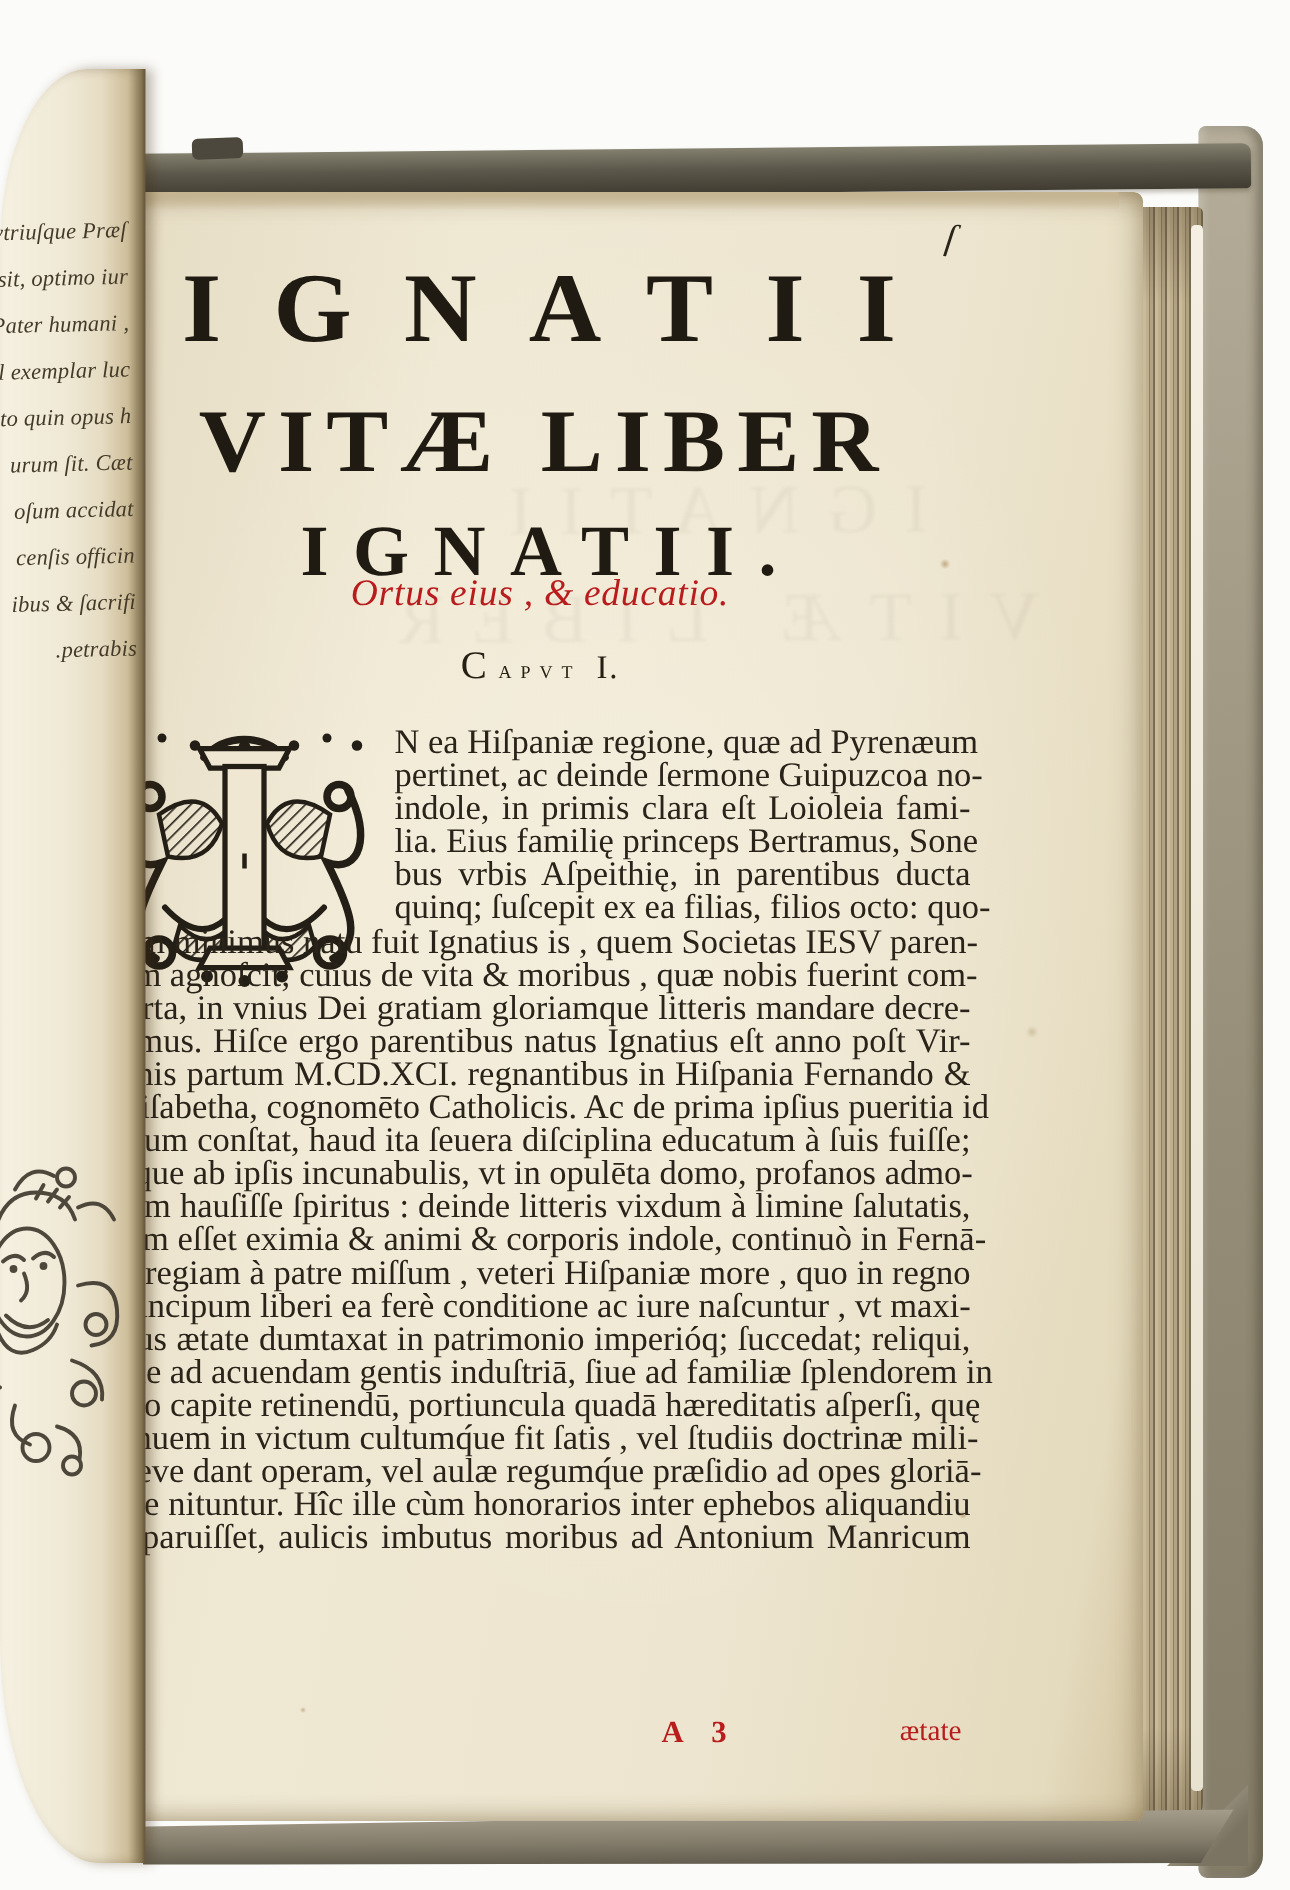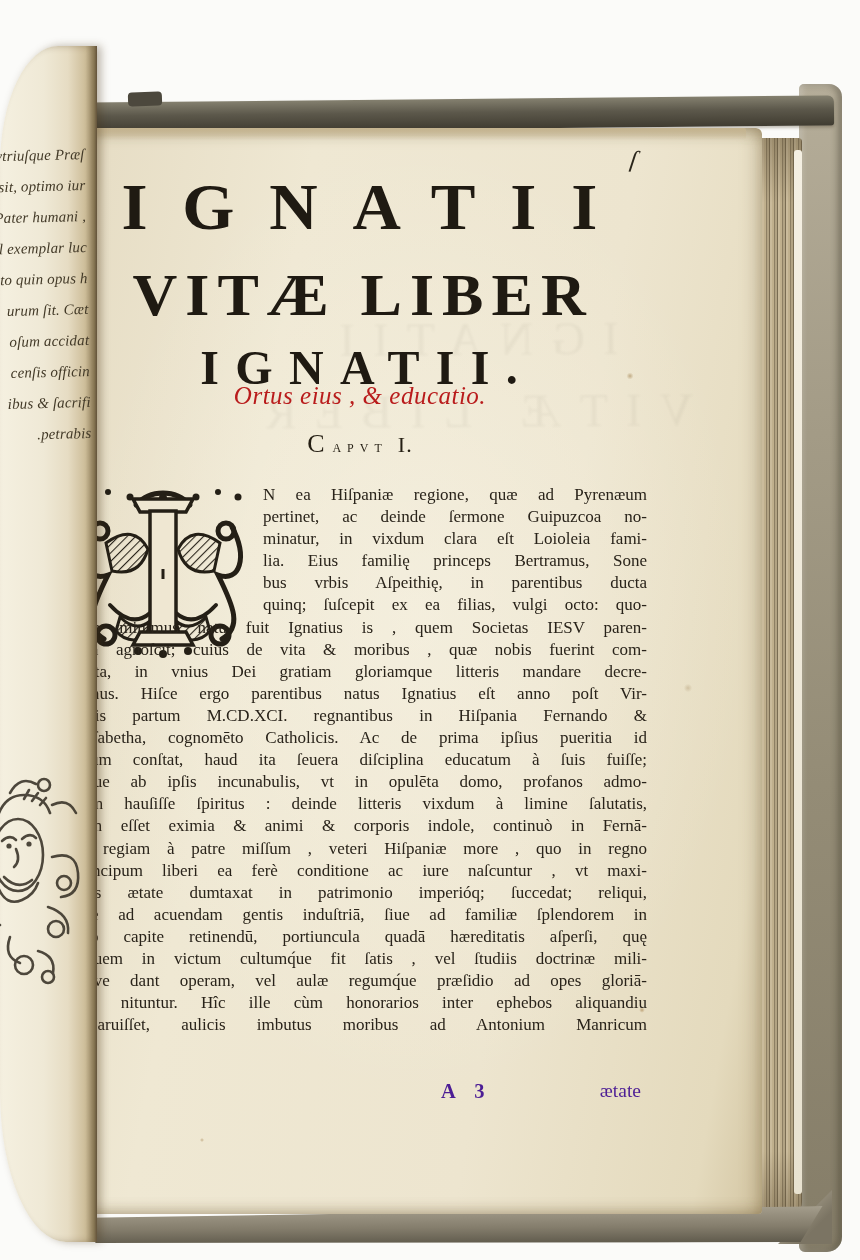--- a/index.html
+++ b/index.html
@@ -88,30 +88,30 @@
   .t2{top:260px;font-size:62px;letter-spacing:.13em;text-indent:.1em;font-weight:bold;transform:scaleY(.96);}
   .t3{top:340px;font-size:48px;letter-spacing:.34em;text-indent:.3em;font-weight:bold;}
   .subtitle{top:382px;font-style:italic;font-size:25px;letter-spacing:.02em;color:#b91c1c;}
   .caput{top:429px;color:#241e13;}
   .caput-initial{font-size:26px;letter-spacing:.3em;}
   .caput-rest{font-size:12px;letter-spacing:.5em;}
   .caput-num{font-size:22px;margin-left:10px;letter-spacing:.05em;}
   
   .body-text{
     position:absolute;left:73px;top:484px;width:574px;
-    font-size:17px;line-height:22.1px;color:#29231a;
+    font-size:23px;line-height:22.1px;color:#29231a;
   }
   .body-line{text-align:justify;text-align-last:justify;height:22.1px;white-space:nowrap;}
   .body-line.indented{margin-left:190px;}
   .dropcap{
     position:absolute;left:76px;top:485px;width:174px;height:175px;
   }
   .sig-row{
-    position:absolute;left:73px;top:1080px;width:574px;height:28px;
-    font-size:20.5px;color:#4c1d95;
+    position:absolute;left:73px;top:1144px;width:574px;height:28px;
+    font-size:20.5px;color:#b91c1c;
   }
   .sig{position:absolute;left:368px;letter-spacing:.35em;font-weight:bold;}
   .catch{position:absolute;right:6px;font-size:19.5px;}
   
   .left-page{
     position:absolute;left:0;top:46px;width:97px;height:1196px;
     background:linear-gradient(to right,#f5f0e0 0%,#efe9d6 45%,#e6dcc3 70%,#cdbd99 88%,#9a8a66 97%,#6f6049 100%);
     border-radius:58px 0 0 66px / 120px 0 0 150px;
     box-shadow:inset -5px 0 7px rgba(70,50,20,.3), 4px 0 8px rgba(70,50,20,.35);
   }
@@ -195,24 +195,24 @@
         <path d="M57,160 h60 l-7,-13 h-46 z" fill="#efe7d2" stroke="#241f16" stroke-width="3.5"></path>
         <line x1="87" y1="84" x2="87" y2="94" stroke="#241f16" stroke-width="3"></line>
         <text x="87" y="100" font-size="10" fill="#241f16" text-anchor="middle" opacity="0">I</text>
       </g>
     </svg>
   </div>
 
   <div class="body-text" data-name="body-text">
       <div class="body-line indented" data-name="body-line">N ea Hiſpaniæ regione, quæ ad Pyrenæum</div>
       <div class="body-line indented" data-name="body-line">pertinet, ac deinde ſermone Guipuzcoa no-</div>
-      <div class="body-line indented" data-name="body-line">minatur, in vixdum clara eſt Loioleia fami-</div>
+      <div class="body-line indented" data-name="body-line">indole, in primis clara eſt Loioleia fami-</div>
       <div class="body-line indented" data-name="body-line">lia. Eius familię princeps Bertramus, Sone</div>
       <div class="body-line indented" data-name="body-line">bus vrbis Aſpeithię, in parentibus ducta</div>
-      <div class="body-line indented" data-name="body-line">quinq; ſuſcepit ex ea filias, vulgi octo: quo-</div>
+      <div class="body-line indented" data-name="body-line">quinq; ſuſcepit ex ea filias, filios octo: quo-</div>
       <div class="body-line" data-name="body-line">rum minimus natu fuit Ignatius is , quem Societas IESV paren-</div>
       <div class="body-line" data-name="body-line">tem agnoſcit; cuius de vita &amp; moribus , quæ nobis fuerint com-</div>
       <div class="body-line" data-name="body-line">perta, in vnius Dei gratiam gloriamque litteris mandare decre-</div>
       <div class="body-line" data-name="body-line">uimus. Hiſce ergo parentibus natus Ignatius eſt anno poſt Vir-</div>
       <div class="body-line" data-name="body-line">ginis partum M.CD.XCI. regnantibus in Hiſpania Fernando &amp;</div>
       <div class="body-line" data-name="body-line">Eliſabetha, cognomēto Catholicis. Ac de prima ipſius pueritia id</div>
       <div class="body-line" data-name="body-line">vnum conſtat, haud ita ſeuera diſciplina educatum à ſuis fuiſſe;</div>
       <div class="body-line" data-name="body-line">atque ab ipſis incunabulis, vt in opulēta domo, profanos admo-</div>
       <div class="body-line" data-name="body-line">dum hauſiſſe ſpiritus : deinde litteris vixdum à limine ſalutatis,</div>
       <div class="body-line" data-name="body-line">cùm eſſet eximia &amp; animi &amp; corporis indole, continuò in Fernā-</div>

